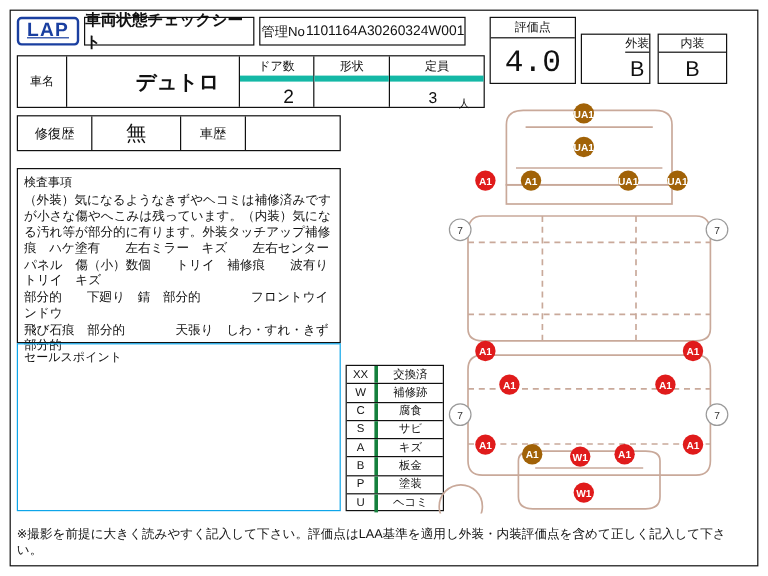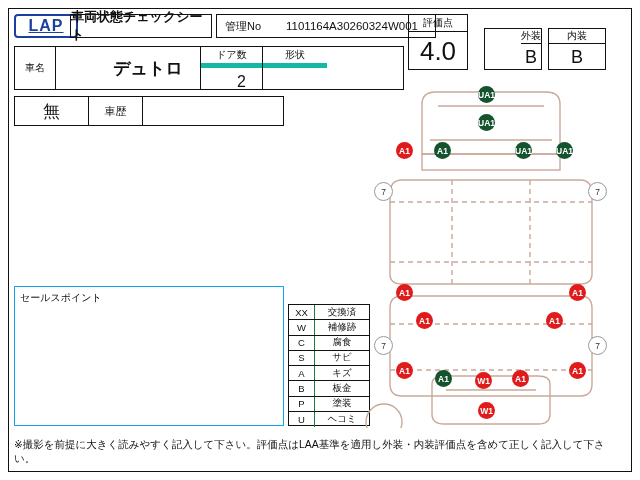--- a/index.html
+++ b/index.html
@@ -1,28 +1,28 @@
 <!DOCTYPE html>
 <html><head>
 <meta charset="utf-8">
 <style>
   html,body{margin:0;padding:0;background:#fff;}
   body{width:640px;height:480px;font-family:"Liberation Sans","DejaVu Sans",sans-serif;color:#111;}
   #sheet{position:relative;width:640px;height:480px;box-sizing:border-box;}
   .frame{position:absolute;left:8px;top:8px;width:624px;height:464px;border:1px solid #111;box-sizing:border-box;}
 
   
-  .logo{position:absolute;left:14px;top:14px;width:64px;height:24px;border:2px solid #1a3fa0;border-radius:4px;
+  .logo{position:absolute;left:14px;top:14px;width:52px;height:24px;border:2px solid #1a3fa0;border-radius:4px;
         display:flex;align-items:center;justify-content:center;color:#1a3fa0;font-weight:bold;font-size:16px;letter-spacing:1px;box-sizing:border-box;text-decoration:underline;}
   .title-box{position:absolute;left:70px;top:14px;width:142px;height:24px;border:1px solid #111;box-sizing:border-box;
         display:flex;align-items:center;justify-content:center;font-size:13px;font-weight:bold;}
-  .mng-box{position:absolute;left:216px;top:14px;width:220px;height:24px;border:1px solid #111;box-sizing:border-box;display:flex;align-items:center;}
+  .mng-box{position:absolute;left:216px;top:14px;width:172px;height:24px;border:1px solid #111;box-sizing:border-box;display:flex;align-items:center;}
   .mng-label{width:52px;font-size:11px;text-align:center;}
   .mng-val{flex:1;font-size:11.5px;text-align:center;}
-  .score-box{position:absolute;left:408px;top:14px;width:60px;height:56px;border:1px solid #111;box-sizing:border-box;}
+  .score-box{position:absolute;left:408px;top:14px;width:72px;height:56px;border:1px solid #111;box-sizing:border-box;font-family:Liberation Mono, monospace;}
   .score-label{height:16px;border-bottom:1px solid #111;font-size:10px;display:flex;align-items:center;justify-content:center;}
   .score-val{height:39px;display:flex;align-items:center;justify-content:center;font-size:26px;}
   .ext-box{position:absolute;left:484px;top:28px;width:58px;height:42px;border:1px solid #111;box-sizing:border-box;padding-left:36px;}
   .int-box{position:absolute;left:548px;top:28px;width:58px;height:42px;border:1px solid #111;box-sizing:border-box;}
   .eb-label{height:14px;border-bottom:1px solid #111;font-size:10px;display:flex;align-items:center;justify-content:center;}
   .eb-val{height:27px;display:flex;align-items:center;justify-content:center;font-size:18px;}
 
   
   .carrow{position:absolute;left:14px;top:46px;width:390px;height:44px;border:1px solid #111;box-sizing:border-box;display:flex;}
   .cell{border-right:1px solid #111;box-sizing:border-box;height:100%;position:relative;}
@@ -51,30 +51,30 @@
   .notes-body{font-size:10.5px;line-height:1.28;white-space:pre-wrap;}
 
   
   .sales{position:absolute;left:14px;top:286px;width:270px;height:140px;border:1px solid #0ea5e9;box-sizing:border-box;padding:4px 5px;}
   .sales-title{font-size:10px;}
 
   
   .legend{position:absolute;left:288px;top:304px;width:82px;height:122px;border:1px solid #111;box-sizing:border-box;}
   .lg-row{display:flex;height:15.25px;border-bottom:1px solid #111;box-sizing:border-box;}
   .lg-row:last-child{border-bottom:none;}
-  .lg-code{width:26px;border-right:1px solid #15803d;font-size:9.5px;display:flex;align-items:center;justify-content:center;box-sizing:border-box;}
+  .lg-code{width:26px;border-right:3px solid #15803d;font-size:9.5px;display:flex;align-items:center;justify-content:center;box-sizing:border-box;}
   .lg-txt{flex:1;font-size:9.5px;display:flex;align-items:center;justify-content:center;}
 
   
   .diagram{position:absolute;left:360px;top:84px;width:262px;height:344px;}
   .diagram svg{position:absolute;left:0;top:0;}
   .mark{position:absolute;width:17px;height:17px;border-radius:50%;display:flex;align-items:center;justify-content:center;
         font-size:8.5px;color:#fff;font-weight:bold;}
   .m-red{background:#e01b1b;}
-  .m-org{background:#14532d;}
+  .m-org{background:#a16207;}
   .m-w{background:#fff;color:#333;border:1.2px solid #9a9a9a;font-weight:normal;}
 
   
   .footer{position:absolute;left:14px;top:438px;width:600px;font-size:10.5px;}
 </style>
 </head>
 <body>
 
 <div id="sheet">
   <div class="frame"></div>
@@ -106,28 +106,43 @@
       <div class="lab">車名</div>
       <div class="val">デュトロ</div>
     </div>
     <div class="cell c-door">
       <div class="lab">ドア数</div>
       <div class="val">2</div>
     </div>
     <div class="cell c-shape">
       <div class="lab">形状</div>
     </div>
+    <div class="cell c-seat">
+      <div class="lab">定員</div>
+      <div class="val">
+        <span>3</span>
+        <span class="seat-unit">人</span>
+      </div>
+    </div>
   </div>
 
   <div class="reprow">
+    <div class="rep-lab">修復歴</div>
     <div class="rep-val">無</div>
     <div class="hist-lab">車歴</div>
     <div class="hist-val"></div>
   </div>
 
+  <div class="notes">
+    <div class="notes-title">検査事項</div>
+    <div class="notes-body">（外装）気になるようなきずやヘコミは補修済みですが小さな傷やへこみは残っています。（内装）気になる汚れ等が部分的に有ります。外装タッチアップ補修痕　ハケ塗有　　左右ミラー　キズ　　左右センターパネル　傷（小）数個　　トリイ　補修痕　　波有り　トリイ　キズ
+部分的　　下廻り　錆　部分的　　　　フロントウインドウ
+飛び石痕　部分的　　　　天張り　しわ・すれ・きず
+部分的</div>
+  </div>
 
   <div class="sales">
     <div class="sales-title">セールスポイント</div>
     <div class="sales-body"></div>
   </div>
 
   <div class="legend">
     <div class="lg-row">
         <div class="lg-code">XX</div>
         <div class="lg-txt">交換済</div>

